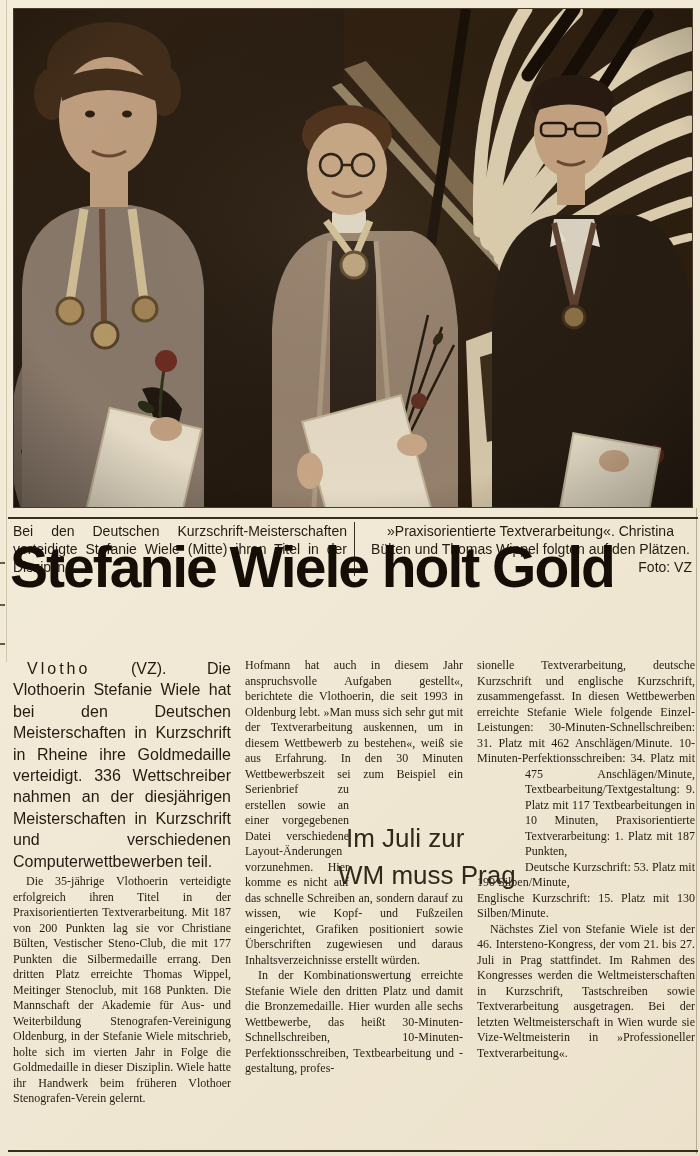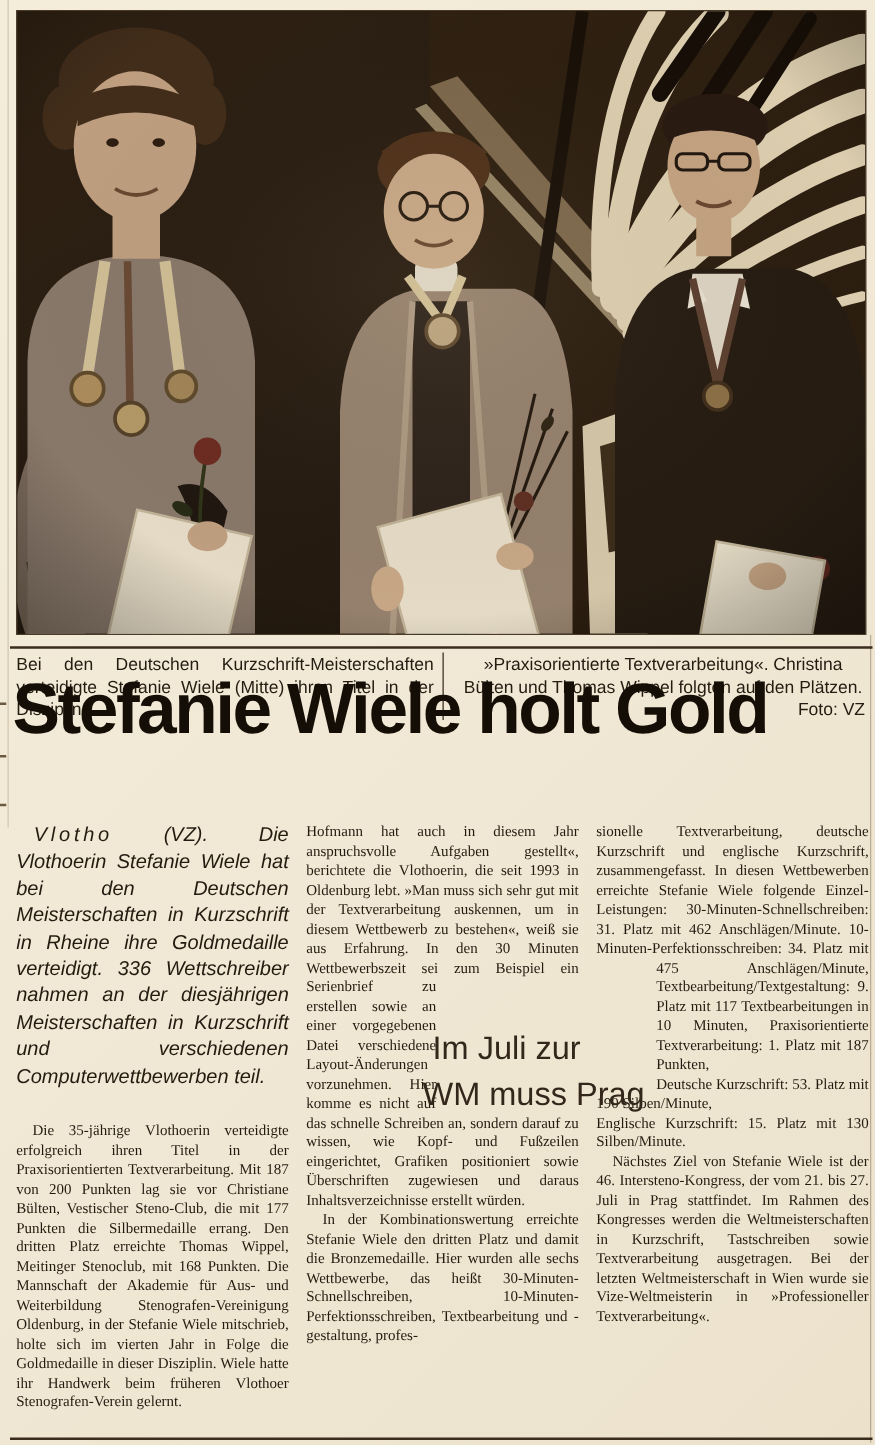--- a/index.html
+++ b/index.html
@@ -27,21 +27,21 @@
             letter-spacing:-2px;color:#150e06;white-space:nowrap;}
   .subheadline{position:absolute;left:12px;top:617px;width:684px;
                font-family:"Liberation Sans",sans-serif;font-weight:bold;font-size:25px;
                letter-spacing:-0.3px;color:#1c1309;white-space:nowrap;}
   
   .body-cols{position:absolute;left:13px;top:658px;width:682px;height:494px;
              display:flex;gap:14px;overflow:hidden;}
   .col{width:218px;}
   p{margin:0;}
   .lead{font-family:"Liberation Sans",sans-serif;font-size:16px;line-height:21.4px;
-        text-align:justify;text-indent:14px;margin-bottom:25px;color:#241b10;font-style:italic;}
+        text-align:justify;text-indent:14px;margin-bottom:2px;color:#241b10;}
   .dateline{letter-spacing:3px;}
   .serif{font-size:12px;line-height:15.5px;text-align:justify;hyphens:auto;color:#241b10;}
   .ind{text-indent:13px;}
   .wrap-spacer-right{float:right;width:114px;height:108px;}
   .wrap-spacer-left{float:left;width:48px;height:100px;}
   
   .inset{position:absolute;left:346px;top:820px;font-family:Liberation Sans, sans-serif;
          font-size:26px;line-height:37px;color:#33261a;white-space:nowrap;}
   .inset .l2{margin-left:-8px;}
 </style>

